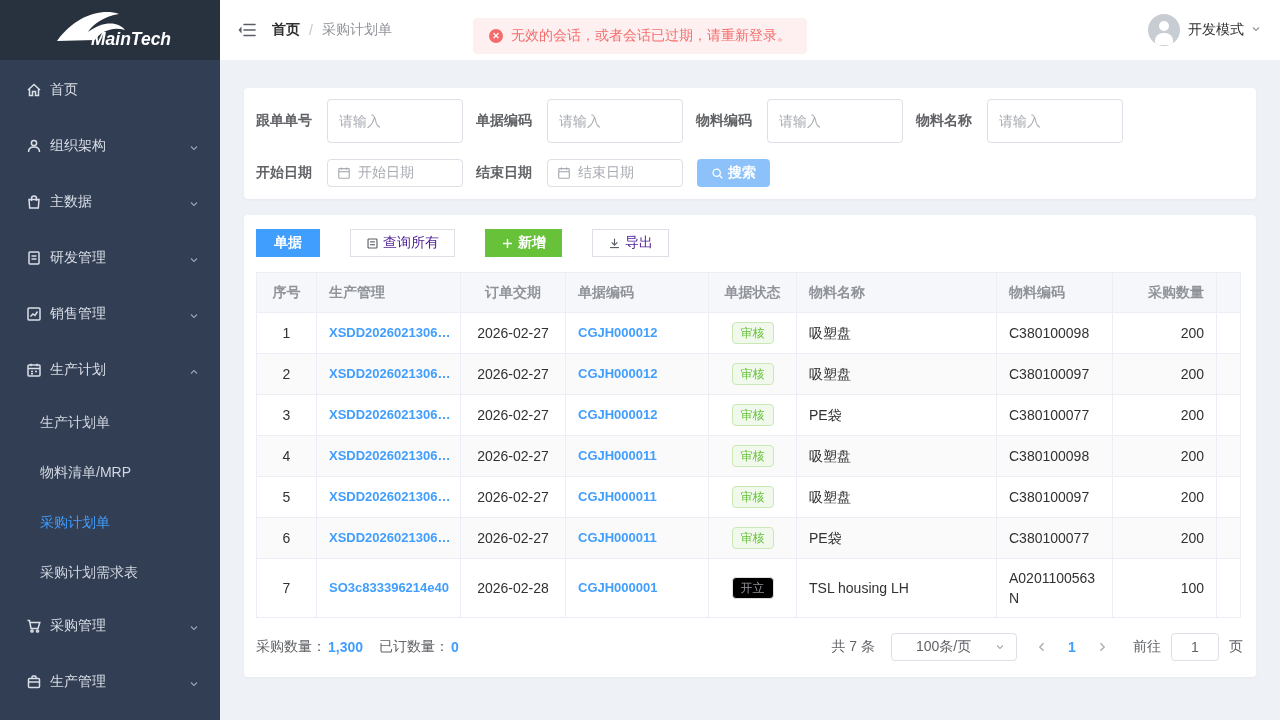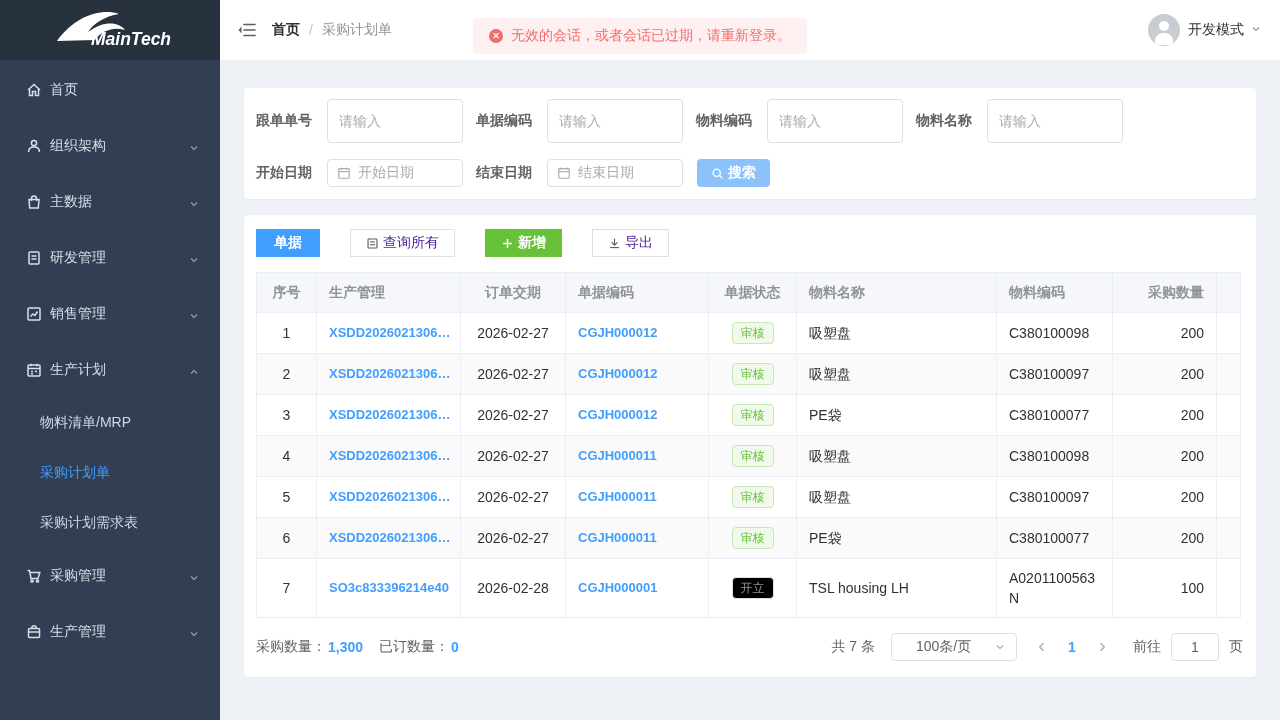--- a/index.html
+++ b/index.html
@@ -159,20 +159,21 @@
             <line x1="11" y1="1.8" x2="11" y2="4.2"></line>
             <line x1="5" y1="9.5" x2="7" y2="9.5"></line>
             <line x1="9" y1="9.5" x2="11" y2="9.5"></line>
             <line x1="5" y1="11.8" x2="7" y2="11.8"></line>
           </svg></span>
       <span class="mi-label">生产计划</span>
       <span class="chev"><svg viewBox="0 0 16 16">
             <polyline points="4,10 8,6 12,10"></polyline>
           </svg></span>
     </div>
+    <div class="submenu-item">生产计划单</div>
     <div class="submenu-item">物料清单/MRP</div>
     <div class="submenu-item active">采购计划单</div>
     <div class="submenu-item">采购计划需求表</div>
     <div class="menu-item">
       <span class="mi-icon"><svg viewBox="0 0 16 16">
             <path d="M1.5 2.5 H3.5 L5 10.5 H12 L13.8 4.5 H4"></path>
             <circle cx="6" cy="13" r="1.1"></circle>
             <circle cx="11.5" cy="13" r="1.1"></circle>
           </svg></span>
       <span class="mi-label">采购管理</span>

